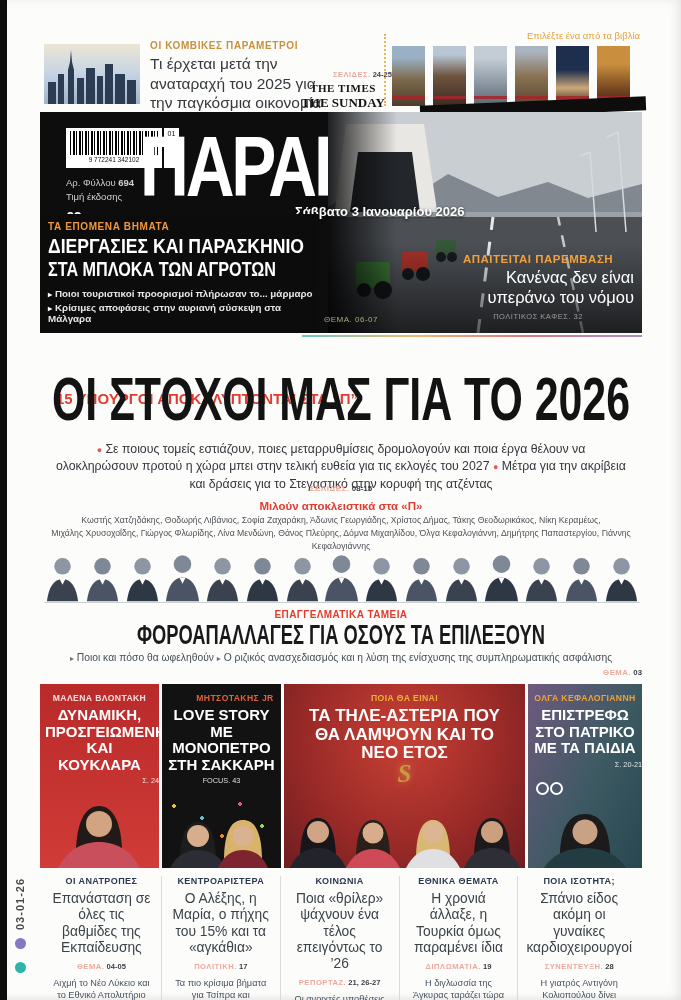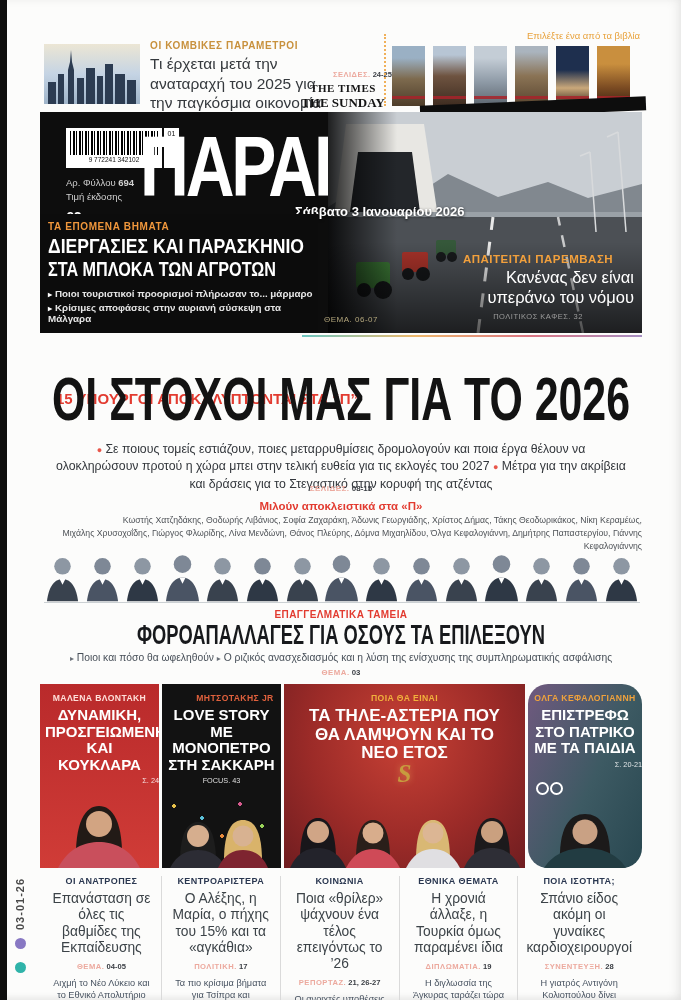--- a/index.html
+++ b/index.html
@@ -66,50 +66,50 @@
   .giant{position:absolute;left:40px;top:364px;}
   .giant text{fill:#131313;font-family:"Liberation Sans",sans-serif;font-weight:bold;font-size:62px;}
   .deck{position:absolute;left:54px;top:441px;width:574px;text-align:center;font-size:12.3px;color:#33373c;line-height:1.42;}
   .deck .bdot{color:#e8564a;font-size:9px;}
   .pages-main{position:absolute;left:40px;top:484px;width:602px;text-align:center;font-size:8px;}
   .ref-label{color:#eca99e;font-weight:bold;letter-spacing:.5px;}
   .ref-num{color:#3a3e44;font-weight:bold;}
 
   
   .min-title{position:absolute;left:40px;top:500px;width:602px;text-align:center;color:#e23b30;font-weight:bold;font-size:11.5px;}
-  .min-names{position:absolute;left:40px;top:514px;width:602px;text-align:right;font-size:8.7px;color:#4e5257;line-height:1.5;}
+  .min-names{position:absolute;left:40px;top:514px;width:602px;text-align:center;font-size:8.7px;color:#4e5257;line-height:1.5;}
   .portraits{position:absolute;left:44px;top:546px;width:596px;height:56px;display:flex;justify-content:space-between;align-items:flex-end;border-bottom:1px solid #cbd0d3;}
   .portrait{width:37px;height:50px;}
   .portrait .ph{fill:#8d97a3;} .portrait .pb{fill:#39424e;}
   .portrait:nth-child(even) .ph{fill:#7e8896;} .portrait:nth-child(even) .pb{fill:#4a5464;}
   .portrait:nth-child(3n) .pb{fill:#2e3845;}
   .portrait:nth-child(4n) svg{transform:scale(1.06);transform-origin:bottom;}
 
   
   .f-kicker{position:absolute;left:40px;top:609px;width:602px;text-align:center;color:#e23b30;font-weight:bold;font-size:10px;letter-spacing:.4px;}
   .f-hl{position:absolute;left:40px;top:620px;}
   .f-hl text{fill:#17191c;font-family:"Liberation Sans",sans-serif;font-weight:bold;font-size:27px;}
   .f-deck{position:absolute;left:60px;top:652px;width:562px;text-align:center;font-size:10.3px;color:#474f58;}
   .f-deck .arr{color:#6a7078;font-size:8px;}
-  .f-ref{position:absolute;left:40px;top:668px;width:602px;text-align:center;font-size:7.8px;}
+  .f-ref{position:absolute;left:40px;top:668px;width:602px;text-align:right;font-size:7.8px;}
 
   
   .card{position:absolute;top:684px;height:184px;overflow:hidden;color:#fff;text-align:center;}
   .card .ck{font-size:8.6px;font-weight:bold;letter-spacing:.4px;margin-top:9px;}
   .card .ch{font-weight:bold;font-size:15px;line-height:1.1;margin-top:4px;padding:0 5px;}
   .card .cr{font-size:7.3px;opacity:.85;margin-top:3px;}
   .c1{left:40px;width:119px;background:linear-gradient(#b92a2b,#d03c37);}
   .c1 .ck{color:#ffdfd9;}
   .c1 .cr,.c4 .cr{text-align:right;padding-left:8px;}
   .c2{left:162px;width:119px;background:#121212;}
   .c2 .ck{color:#e0613d;margin-left:27px;}
   .c3{left:284px;width:241px;background:radial-gradient(ellipse at 50% 30%,#c84135 0%,#9c2b28 55%,#6f1d20 100%);}
   .c3 .ck{color:#f2b13c;}
   .c3 .ch{font-size:17px;padding:0 22px;}
-  .c4{left:528px;width:114px;background:linear-gradient(115deg,#70597f,#3d5a63 55%,#284750);border-radius:20px;}
+  .c4{left:528px;width:114px;background:linear-gradient(115deg,#70597f,#3d5a63 55%,#284750);}
   .c4 .ck{color:#f0a23c;}
   .cphoto{position:absolute;left:0;right:0;bottom:0;}
   .slogo{position:absolute;left:0;right:0;top:76px;font-family:"Liberation Serif",serif;font-style:italic;font-weight:bold;
          font-size:25px;color:#c79c3e;text-shadow:0 0 7px rgba(255,205,110,.45);}
   .glasses{position:absolute;top:97px;left:8px;}
   .glasses i{display:inline-block;width:9px;height:9px;border:2px solid #fff;border-radius:50%;margin-right:1px;}
   .confetti{background-image:radial-gradient(circle 2px at 12px 10px,#e7c14a 95%,transparent),
             radial-gradient(circle 2px at 40px 22px,#5bc0d8 95%,transparent),
             radial-gradient(circle 2px at 78px 8px,#d65a8e 95%,transparent),
             radial-gradient(circle 2px at 100px 30px,#9ad45a 95%,transparent),

